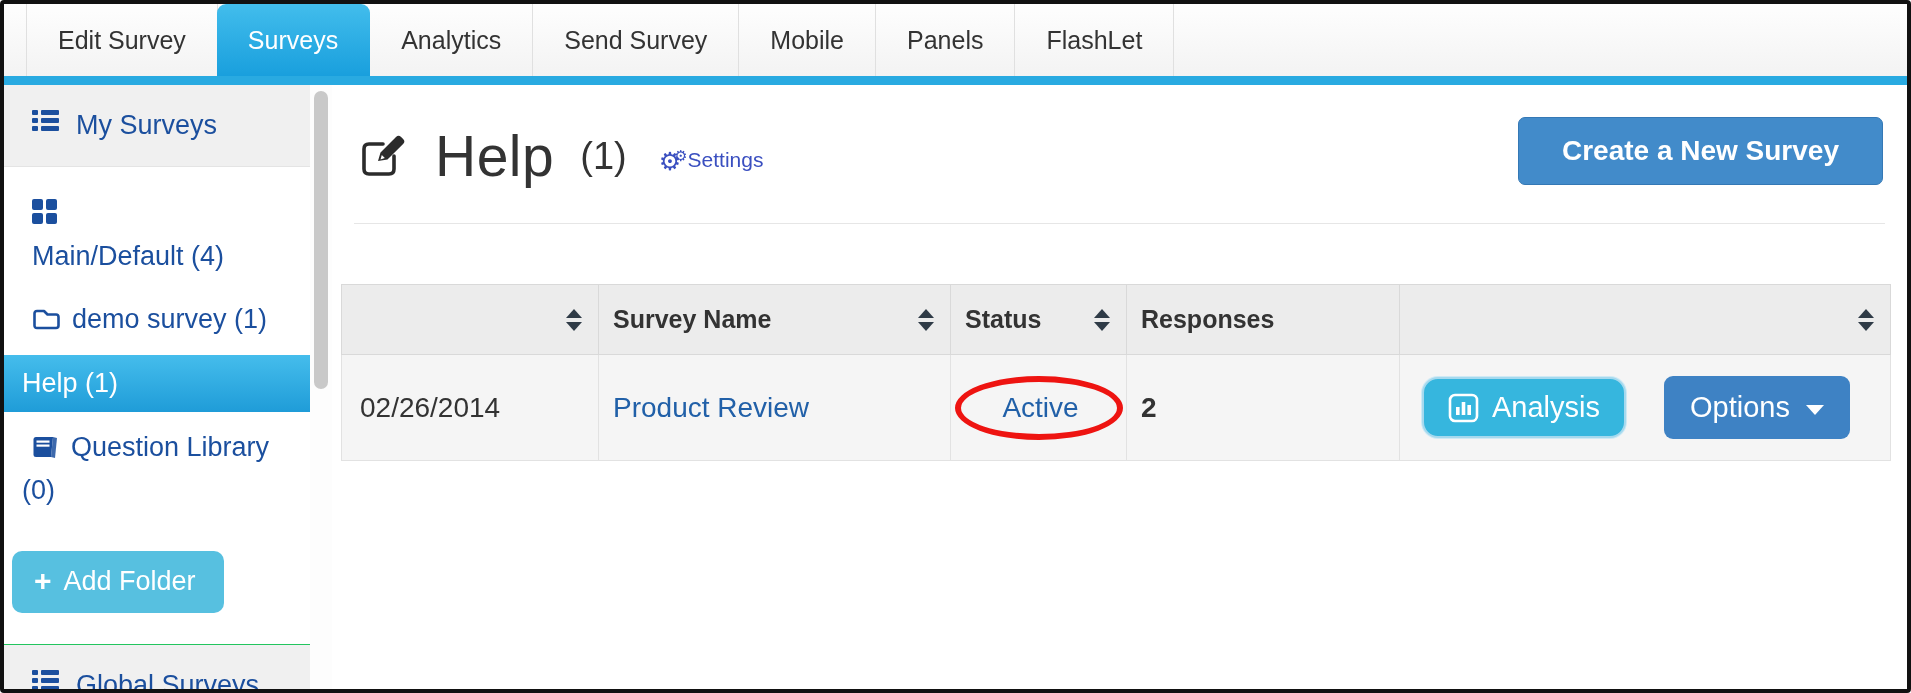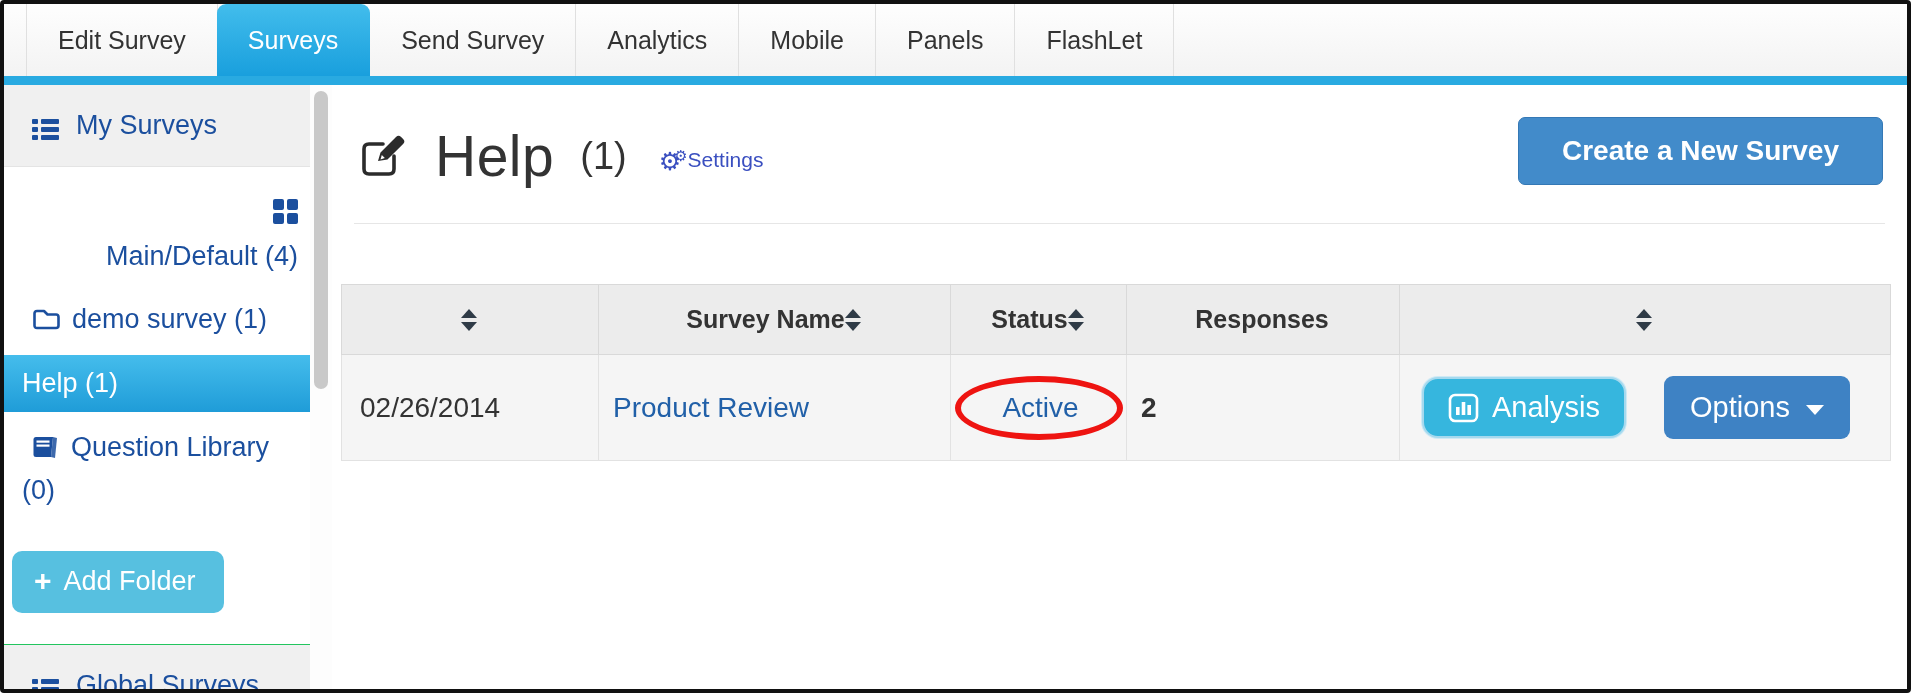--- a/index.html
+++ b/index.html
@@ -16,21 +16,21 @@
   .nav .tab:first-child { border-left:1px solid #e0e0e0; }
   .nav .tab.active { background:linear-gradient(#42bdec,#199fdd); color:#fff;
                      border-radius:9px 9px 0 0; border-color:transparent; margin-left:-1px; }
   .blue-bar { height:9px; flex:0 0 9px; background:#29aae1; }
 
   
   .page-body { flex:1; display:flex; min-height:0; }
 
   
   .sidebar { width:306px; flex:0 0 306px; font-size:27px; color:#1b4f9e; }
-  .side-item { display:flex; align-items:flex-end; gap:17px; cursor:pointer; }
+  .side-item { display:flex; align-items:flex-start; gap:17px; cursor:pointer; }
   .grey-block { background:#f0f0f0; border-bottom:1px solid #e4e4e4; padding:25px 10px 25px 28px; }
   .grey-block.bt { border-top:1px solid #22c55e; }
   .side-main { padding:32px 12px 12px 28px;flex-direction:column; }
   .side-wrap { display:block; padding:14px 14px 14px 18px; line-height:1.6; cursor:pointer; }
   .side-wrap .ic { display:inline-block; vertical-align:-3px; margin:0 12px 0 10px; }
   .side-selected { background:linear-gradient(#45bdec,#1f9cd8); color:#fff;
                    padding:13px 10px 13px 18px; cursor:pointer; }
   .add-folder-wrap { padding:24px 0 22px 8px; }
   .btn-add-folder { display:inline-flex; align-items:center; gap:12px; background:#57c0e0;
                     border:none; border-radius:10px; color:#fff; font-size:27px;
@@ -57,21 +57,21 @@
                 font-size:28px; padding:17px 43px; cursor:pointer; font-family:inherit; }
   .divider { border-bottom:1px solid #e6e6e6; margin:34px 0 0 14px; }
 
   
   table.surveys { border-collapse:collapse; table-layout:fixed; width:1549px;
                   margin:60px 0 0 1px; }
   .surveys th { background:#ececec; border:1px solid #d9d9d9; height:70px;
                 font-size:25px; color:#333; text-align:left; padding:0 16px 0 14px; }
   .surveys td { background:#f5f5f5; border:1px solid #e2e2e2; border-top:none;
                 height:106px; font-size:28px; color:#333; padding:0 10px 0 14px; }
-  .th-inner { display:flex; align-items:center; justify-content:center; }
+  .th-inner { display:flex; align-items:center; justify-content:space-between; }
   .sort { display:inline-flex; flex-direction:column; gap:4px; cursor:pointer; }
   .sort .up   { width:0; height:0; border-left:8px solid transparent;
                 border-right:8px solid transparent; border-bottom:9px solid #2f3b47; }
   .sort .down { width:0; height:0; border-left:8px solid transparent;
                 border-right:8px solid transparent; border-top:9px solid #2f3b47; }
   a.tbl-link { color:#2160a8; text-decoration:none; cursor:pointer; }
   .cell-date { padding-left:18px !important; }
   .cell-status { position:relative; text-align:center; }
   .red-ellipse { position:absolute; left:50%; top:50%; width:168px; height:64px;
                  transform:translate(-50%,-50%); border:6px solid #ee1411;
@@ -90,22 +90,22 @@
   svg { display:block; }
 </style>
 </head>
 <body>
 
 <div class="frame">
 
   <div class="nav">
     <div class="tab">Edit Survey</div>
     <div class="tab active">Surveys</div>
+    <div class="tab">Analytics</div>
     <div class="tab">Send Survey</div>
-    <div class="tab">Analytics</div>
     <div class="tab">Mobile</div>
     <div class="tab">Panels</div>
     <div class="tab">FlashLet</div>
   </div>
   <div class="blue-bar"></div>
 
   <div class="page-body">
 
     <div class="sidebar">
 

